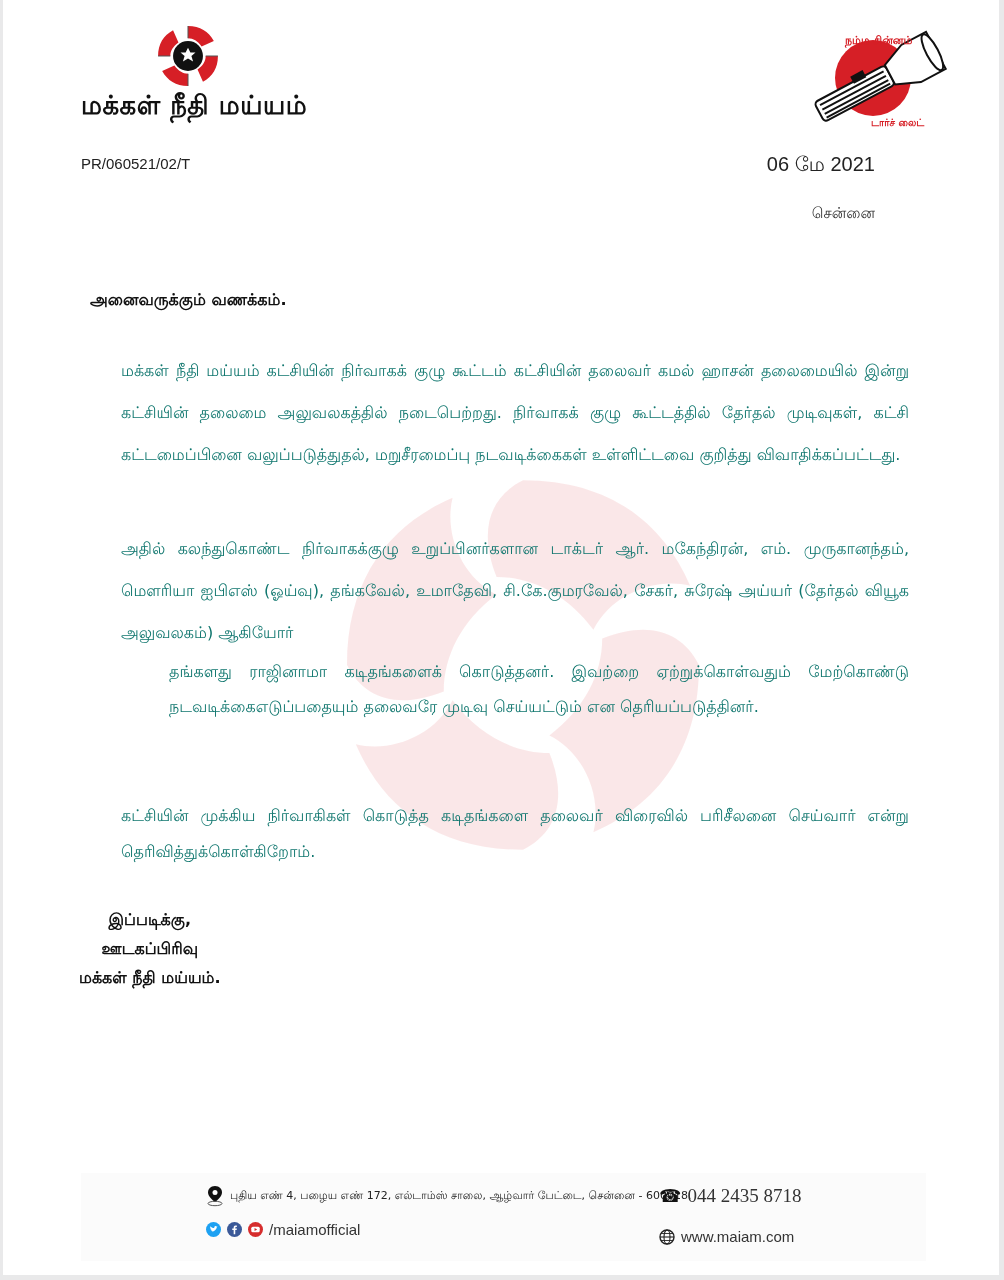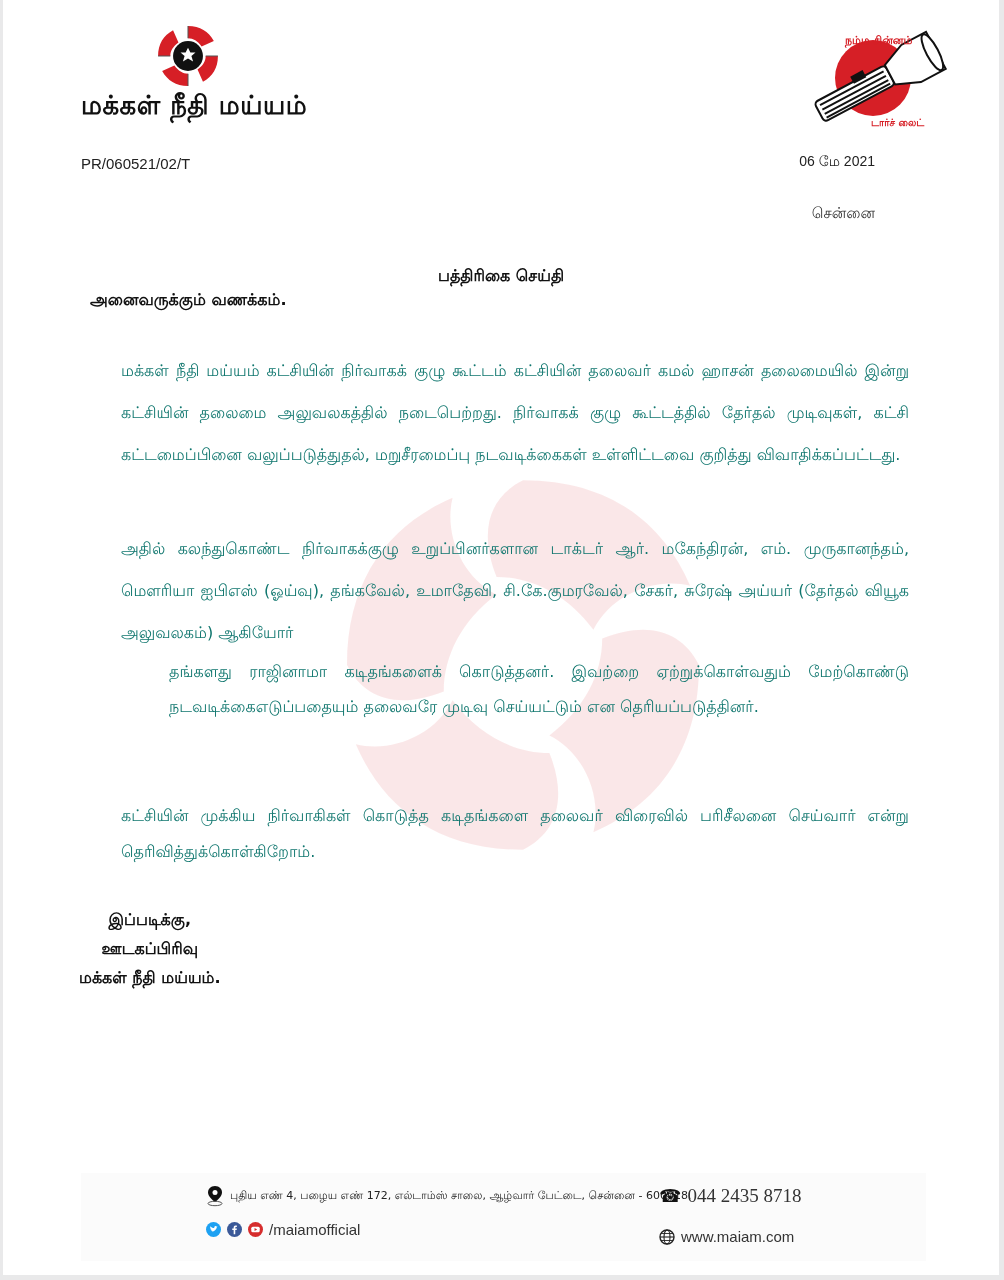--- a/index.html
+++ b/index.html
@@ -10,21 +10,21 @@
   .page {
     position: absolute; left: 3px; top: 0; width: 996px; height: 1275px; background: #ffffff;
   }
   .watermark { position: absolute; left: 300px; top: 440px; width: 440px; height: 450px; opacity: 0.10; }
   .logo-hands { position: absolute; left: 150px; top: 22px; width: 70px; height: 68px; }
   .party-name {
     position: absolute; left: 78px; top: 90px; font-size: 26px; font-weight: bold; letter-spacing: 0.5px; color: #111;
   }
   .torch-logo { position: absolute; left: 800px; top: 20px; width: 150px; height: 110px; }
   .ref { position: absolute; left: 78px; top: 155px; font-size: 15px; font-family: "Liberation Sans", sans-serif; color: #222; }
-  .date { position: absolute; right: 124px; top: 153px; font-size: 14px; font-family: "Liberation Sans", sans-serif; color: #222; }
+  .date { position: absolute; right: 124px; top: 153px; font-size: 20px; font-family: "Liberation Sans", sans-serif; color: #222; }
   .city { position: absolute; right: 124px; top: 184px; font-size: 15px; color: #333; margin-top: 20px; }
   .title { position: absolute; left: 0; width: 996px; top: 266px; text-align: center; font-size: 16px; font-weight: bold; }
   .greeting { position: absolute; left: 87px; top: 290px; font-size: 16px; font-weight: bold; }
   .para {
     position: absolute; left: 118px; width: 788px; font-size: 16px; text-align: justify; text-align-last: left; color: #0f766e;
   }
   .p1 { top: 350px; line-height: 42px; }
   .p2 { top: 528px; line-height: 42px; }
   .p2 .tight { line-height: 35px; display: block; margin-left: 48px; }
   .p3 { top: 798px; line-height: 36px; }
@@ -80,21 +80,20 @@
       <ellipse cx="136" cy="61" rx="6" ry="20" fill="#fff" stroke="#111" stroke-width="2"></ellipse>
     </g>
     <text x="42" y="24" font-size="11" fill="#d61f26" font-weight="bold">நம்ம சின்னம்</text>
     <text x="68" y="106" font-size="10" fill="#d61f26" font-weight="bold">டார்ச் லைட்</text>
   </svg>
 
   <div class="ref">PR/060521/02/T</div>
   <div class="date">06 மே 2021</div>
   <div class="city">சென்னை</div>
 
-  <div class="title">பத்திரிகை செய்தி</div>
   <div class="greeting">அனைவருக்கும் வணக்கம்.</div>
 
   <div class="para p1">மக்கள் நீதி மய்யம் கட்சியின் நிர்வாகக் குழு கூட்டம் கட்சியின் தலைவர் கமல் ஹாசன் தலைமையில் இன்று கட்சியின் தலைமை அலுவலகத்தில் நடைபெற்றது. நிர்வாகக் குழு கூட்டத்தில் தேர்தல் முடிவுகள், கட்சி கட்டமைப்பினை வலுப்படுத்துதல், மறுசீரமைப்பு நடவடிக்கைகள் உள்ளிட்டவை குறித்து விவாதிக்கப்பட்டது.</div>
   <div class="para p2">
     <span>அதில் கலந்துகொண்ட நிர்வாகக்குழு உறுப்பினர்களான டாக்டர் ஆர். மகேந்திரன், எம். முருகானந்தம், மௌரியா ஐபிஎஸ் (ஓய்வு), தங்கவேல், உமாதேவி, சி.கே.குமரவேல், சேகர், சுரேஷ் அய்யர் (தேர்தல் வியூக அலுவலகம்) ஆகியோர்</span>
     <span class="tight">தங்களது ராஜினாமா கடிதங்களைக் கொடுத்தனர். இவற்றை ஏற்றுக்கொள்வதும் மேற்கொண்டு நடவடிக்கைஎடுப்பதையும் தலைவரே முடிவு செய்யட்டும் என தெரியப்படுத்தினர்.</span>
   </div>
   <div class="para p3">கட்சியின் முக்கிய நிர்வாகிகள் கொடுத்த கடிதங்களை தலைவர் விரைவில் பரிசீலனை செய்வார் என்று தெரிவித்துக்கொள்கிறோம்.</div>
 
   <div class="sign">

